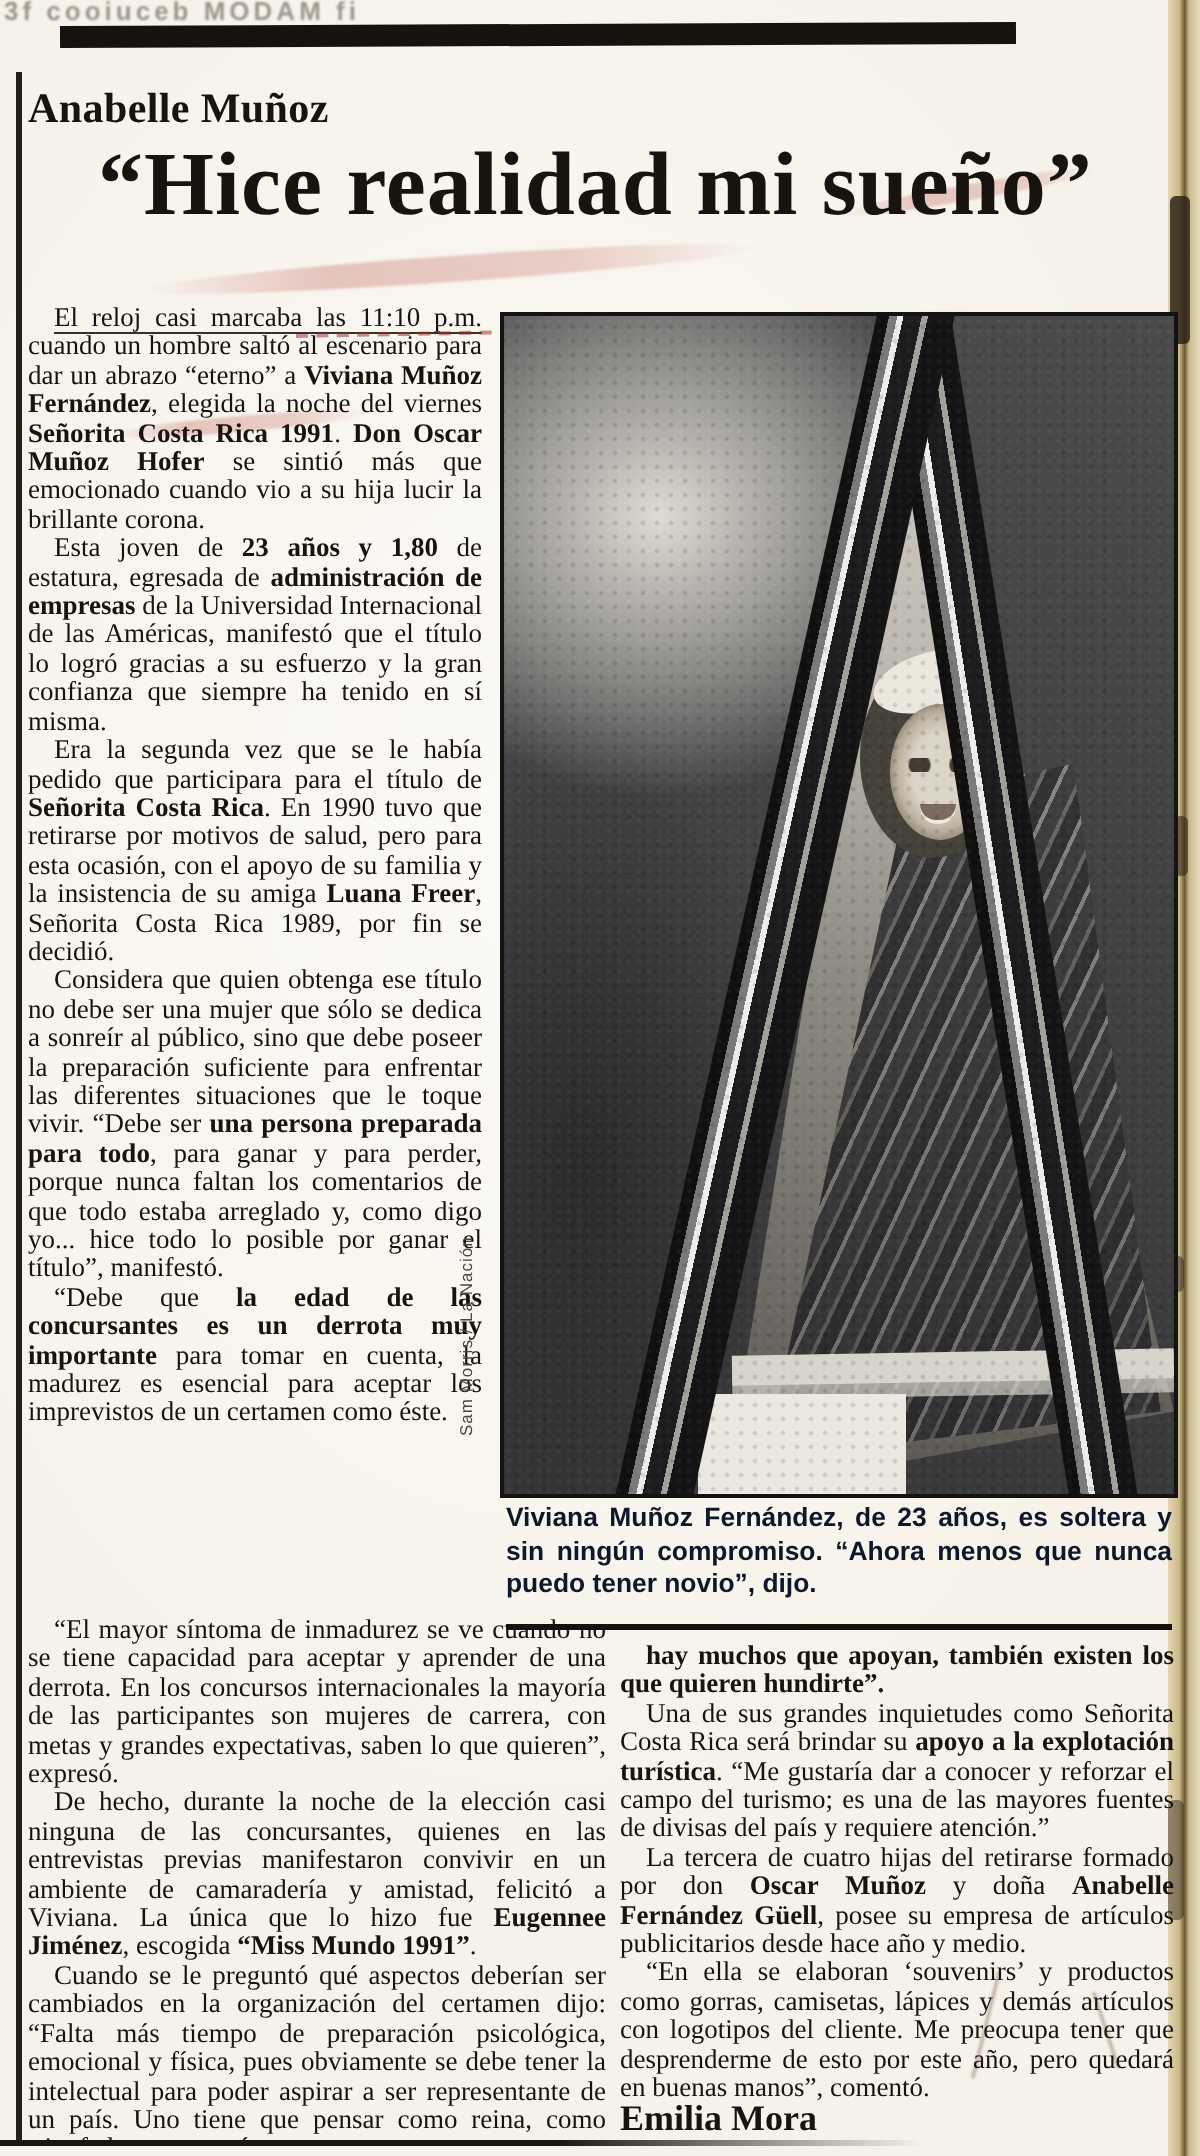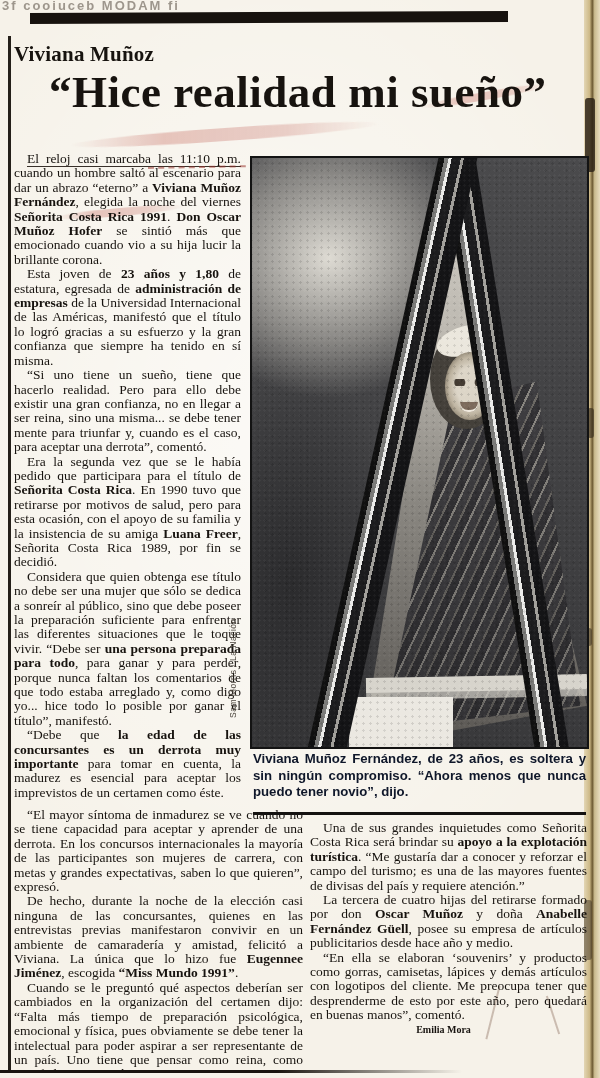--- a/index.html
+++ b/index.html
@@ -28,21 +28,21 @@
   .headline{left:11px;top:66px;width:582px;font-weight:bold;font-size:45px;letter-spacing:.5px;white-space:nowrap;}
   
   .col{position:absolute;text-align:justify;font-size:13.5px;line-height:14.4px;}
   .col p{margin:0;text-indent:13px;}
   .col .b{font-weight:bold;}
   .col .u{border-bottom:1.6px solid #38302a;}
   #col-narrow{left:14px;top:152px;width:227px;height:656px;overflow:hidden;}
   #col-wide{left:14px;top:808px;width:289px;height:262px;overflow:hidden;}
   #col-right{left:310px;top:821px;width:277px;height:250px;overflow:hidden;}
   .dashes{left:148px;top:166px;width:108px;height:0;border-top:2px dashed rgba(155,55,48,.55);transform:rotate(-1deg);}
-  .byline{text-align:center;font-weight:bold;font-size:10px;padding-right:10px;margin-top:9px;text-indent:0 !important;}
+  .byline{text-align:left;font-weight:bold;font-size:18px;padding-right:10px;margin-top:9px;text-indent:0 !important;}
   
   .photo{left:250px;top:156px;width:335px;height:589px;border:2px solid #131313;background:#3a3a3c;overflow:hidden;}
   .ph{position:absolute;}
   .ph-base{inset:0;background:
       radial-gradient(62% 32% at 23% 17%, rgba(228,225,217,.96), rgba(188,185,178,.55) 45%, rgba(90,90,92,0) 74%),
       radial-gradient(45% 55% at 12% 72%, rgba(28,28,30,.55), rgba(28,28,30,0) 70%),
       linear-gradient(#4a4a4c,#39393b);}
   .ph-tri{inset:0;clip-path:polygon(61% 0%,33% 100%,100% 93%);
       background:linear-gradient(180deg,#d3d0c8 0%,#bdb9b1 30%,#8a8781 58%,#5a5753 100%);}
   .ph-hair{left:53%;top:29%;width:22%;height:17%;border-radius:50%;background:#44403a;}
@@ -85,38 +85,38 @@
 <div class="abs foldmark" style="left:586px;top:628px;width:6px;height:18px;opacity:.5;"></div>
 <div class="abs foldmark" style="left:584px;top:900px;width:8px;height:60px;opacity:.45;"></div>
 <div class="abs smudge" style="left:70px;top:128px;width:310px;height:13px;transform:rotate(-4deg);"></div>
 <div class="abs smudge" style="left:300px;top:163px;width:190px;height:9px;transform:rotate(-7deg);"></div>
 <div class="abs smudge" style="left:420px;top:92px;width:130px;height:8px;transform:rotate(-10deg);"></div>
 <div class="abs smudge" style="left:55px;top:208px;width:130px;height:8px;transform:rotate(-5deg);"></div>
 <div class="abs pencil" style="left:492px;top:985px;width:2px;height:55px;transform:rotate(14deg);"></div>
 <div class="abs pencil" style="left:552px;top:995px;width:2px;height:40px;transform:rotate(-18deg);"></div>
 <div class="abs botrule"></div>
 
-<div class="abs kicker">Viviana Muñoz</div>
+<div class="abs kicker">Anabelle Muñoz</div>
 <h1 class="abs headline" style="margin:0;padding-left:38px;">“Hice realidad mi sueño”</h1>
 
 <div id="col-narrow" class="col">
     <p><span class="u">El reloj casi marcaba las 11:10 p.m.</span><span> cuando un hombre saltó al escenario para dar un abrazo “eterno” a </span><span class="b">Viviana Muñoz Fernández</span><span>, elegida la noche del viernes </span><span class="b">Señorita Costa Rica 1991</span><span>. </span><span class="b">Don Oscar Muñoz Hofer</span><span> se sintió más que emocionado cuando vio a su hija lucir la brillante corona.</span></p>
     <p><span>Esta joven de </span><span class="b">23 años y 1,80</span><span> de estatura, egresada de </span><span class="b">administración de empresas</span><span> de la Universidad Internacional de las Américas, manifestó que el título lo logró gracias a su esfuerzo y la gran confianza que siempre ha tenido en sí misma.</span></p>
-    <p><span>“Si uno tiene un sueño, tiene que hacerlo realidad. Pero para ello debe existir una gran confianza, no en llegar a ser reina, sino una misma... se debe tener mente para triunfar y, cuando es el caso, para aceptar una derrota”, comentó.</span></p>
     <p><span>Era la segunda vez que se le había pedido que participara para el título de </span><span class="b">Señorita Costa Rica</span><span>. En 1990 tuvo que retirarse por motivos de salud, pero para esta ocasión, con el apoyo de su familia y la insistencia de su amiga </span><span class="b">Luana Freer</span><span>, Señorita Costa Rica 1989, por fin se decidió.</span></p>
     <p><span>Considera que quien obtenga ese título no debe ser una mujer que sólo se dedica a sonreír al público, sino que debe poseer la preparación suficiente para enfrentar las diferentes situaciones que le toque vivir. “Debe ser </span><span class="b">una persona preparada para todo</span><span>, para ganar y para perder, porque nunca faltan los comentarios de que todo estaba arreglado y, como digo yo... hice todo lo posible por ganar el título”, manifestó.</span></p>
     <p><span>“Debe que </span><span class="b">la edad de las concursantes es un derrota muy importante</span><span> para tomar en cuenta, la madurez es esencial para aceptar los imprevistos de un certamen como éste.</span></p>
   </div>
 <div class="abs dashes"></div>
 <div id="col-wide" class="col">
     <p><span>“El mayor síntoma de inmadurez se ve cuando no se tiene capacidad para aceptar y aprender de una derrota. En los concursos internacionales la mayoría de las participantes son mujeres de carrera, con metas y grandes expectativas, saben lo que quieren”, expresó.</span></p>
     <p><span>De hecho, durante la noche de la elección casi ninguna de las concursantes, quienes en las entrevistas previas manifestaron convivir en un ambiente de camaradería y amistad, felicitó a Viviana. La única que lo hizo fue </span><span class="b">Eugennee Jiménez</span><span>, escogida </span><span class="b">“Miss Mundo 1991”</span><span>.</span></p>
     <p><span>Cuando se le preguntó qué aspectos deberían ser cambiados en la organización del certamen dijo: “Falta más tiempo de preparación psicológica, emocional y física, pues obviamente se debe tener la intelectual para poder aspirar a ser representante de un país. Uno tiene que pensar como reina, como triunfadora, pues así como</span></p>
   </div>
 <div id="col-right" class="col">
+    <p><span class="b">hay muchos que apoyan, también existen los que quieren hundirte”.</span></p>
     <p><span>Una de sus grandes inquietudes como Señorita Costa Rica será brindar su </span><span class="b">apoyo a la explotación turística</span><span>. “Me gustaría dar a conocer y reforzar el campo del turismo; es una de las mayores fuentes de divisas del país y requiere atención.”</span></p>
     <p><span>La tercera de cuatro hijas del retirarse formado por don </span><span class="b">Oscar Muñoz</span><span> y doña </span><span class="b">Anabelle Fernández Güell</span><span>, posee su empresa de artículos publicitarios desde hace año y medio.</span></p>
     <p><span>“En ella se elaboran ‘souvenirs’ y productos como gorras, camisetas, lápices y demás artículos con logotipos del cliente. Me preocupa tener que desprenderme de esto por este año, pero quedará en buenas manos”, comentó.</span></p>
     <p class="byline">Emilia Mora</p>
   </div>
 
 <div class="abs photo">
   <div class="ph ph-base"></div>
   <div class="ph ph-tri"></div>
   <div class="ph ph-dress"></div>

